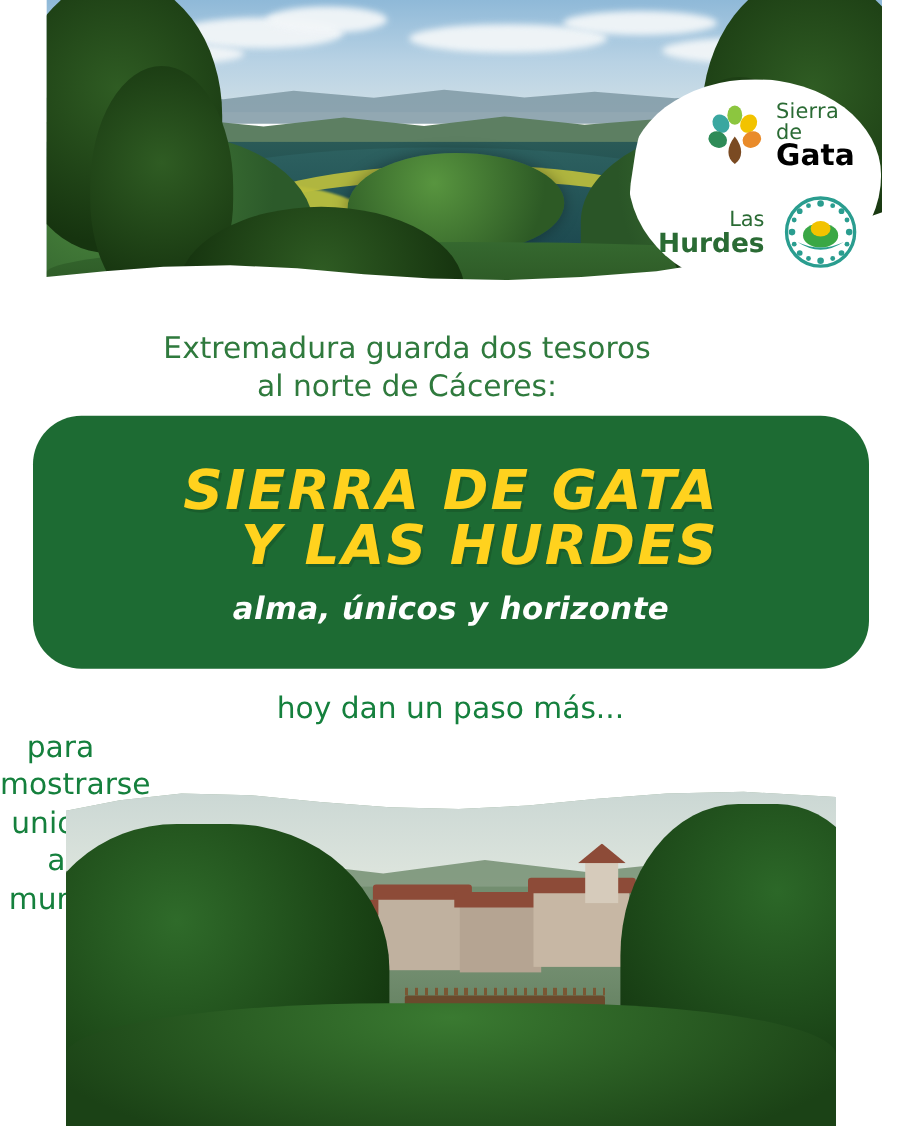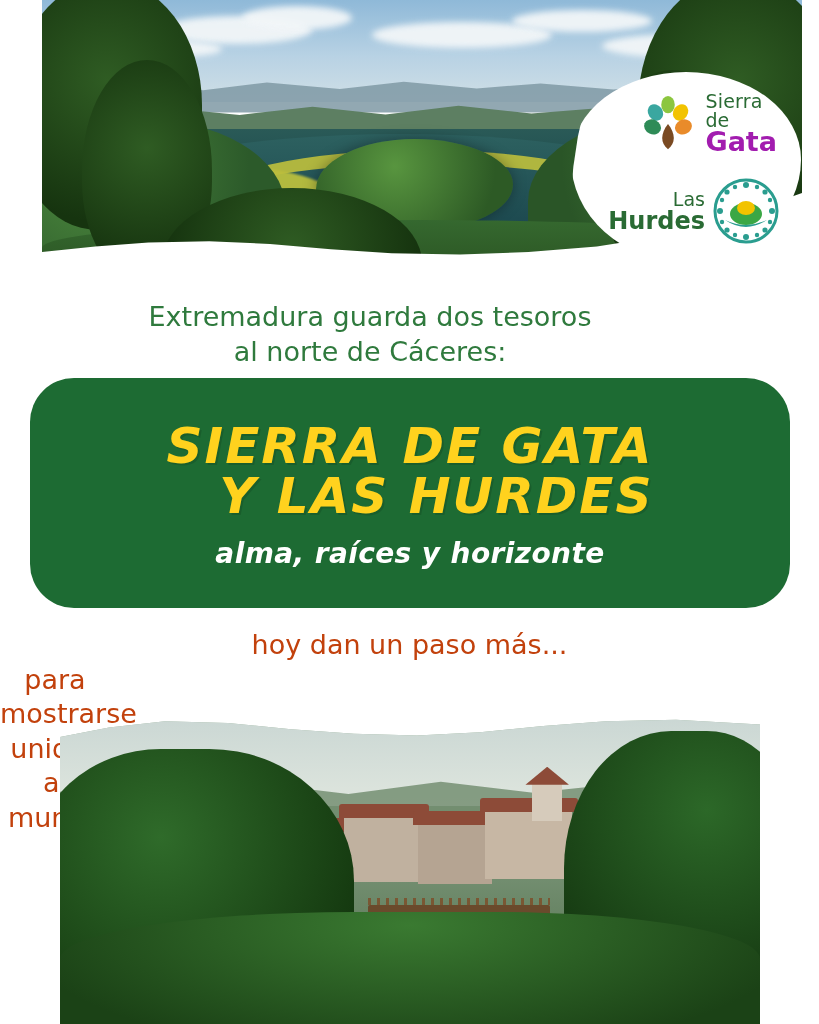--- a/index.html
+++ b/index.html
@@ -177,25 +177,25 @@
     display: flex; align-items: center; gap: 8px;
   }
   .sdg-mark { width: 58px; height: 58px; position: relative; }
   .sdg-text {
     font-family: "DejaVu Sans", sans-serif;
     line-height: .98;
     color: #2a6b34;
   }
   .sdg-text .l1 { font-size: 19px; letter-spacing: .2px; }
   .sdg-text .l2 { font-size: 19px; }
-  .sdg-text .l3 { font-size: 27px; font-weight: 700; color: #a21caf; }
+  .sdg-text .l3 { font-size: 27px; font-weight: 700; color: #000000; }
 
   .logo-hurdes {
     position: absolute; right: 40px; top: 178px;
-    display: flex; align-items: center; gap: 8px;
+    display: flex; align-items: center; gap: 18px;
   }
   .hurdes-text {
     font-family: "DejaVu Sans", sans-serif;
     color: #2a6b34; line-height: 1.0; text-align: right;
   }
   .hurdes-text .h1 { font-size: 19px; }
   .hurdes-text .h2 { font-size: 24px; font-weight: 700; text-align: center; }
   .hurdes-mark { width: 66px; height: 66px; position: relative; }
 
   
@@ -246,21 +246,21 @@
     text-align: center;
     letter-spacing: .4px;
   }
   .banner-sub .s2 { display: block; }
 
   
   .closing {
     position: absolute;
     left: 0; top: 628px; width: 819px;
     text-align: center;
-    color: #c2410c;
+    color: #15803d;
     font-family: "DejaVu Sans", sans-serif;
     font-size: 27px;
     line-height: 1.28;
   }
   .closing .c2 { display: block; }
 
   
   .bottom-photo {
     position: absolute;
     left: 60px; top: 712px;
@@ -424,21 +424,21 @@
     <span>Extremadura guarda dos tesoros</span>
     <span class="l2">al norte de Cáceres:</span>
   </div>
 
   <div class="banner">
     <div class="banner-title">
       <span>SIERRA DE GATA</span>
       <span class="t2">Y LAS HURDES</span>
     </div>
     <div class="banner-sub">
-      <span class="s2">alma, raíces y horizonte</span>
+      <span class="s2">alma, únicos y horizonte</span>
     </div>
   </div>
 
   <div class="closing">
     <span>hoy dan un paso más...</span>
     <span class="c2">para mostrarse unidos al mundo</span>
   </div>
 
   <div class="bottom-photo">
     <div class="b-sky"></div>

